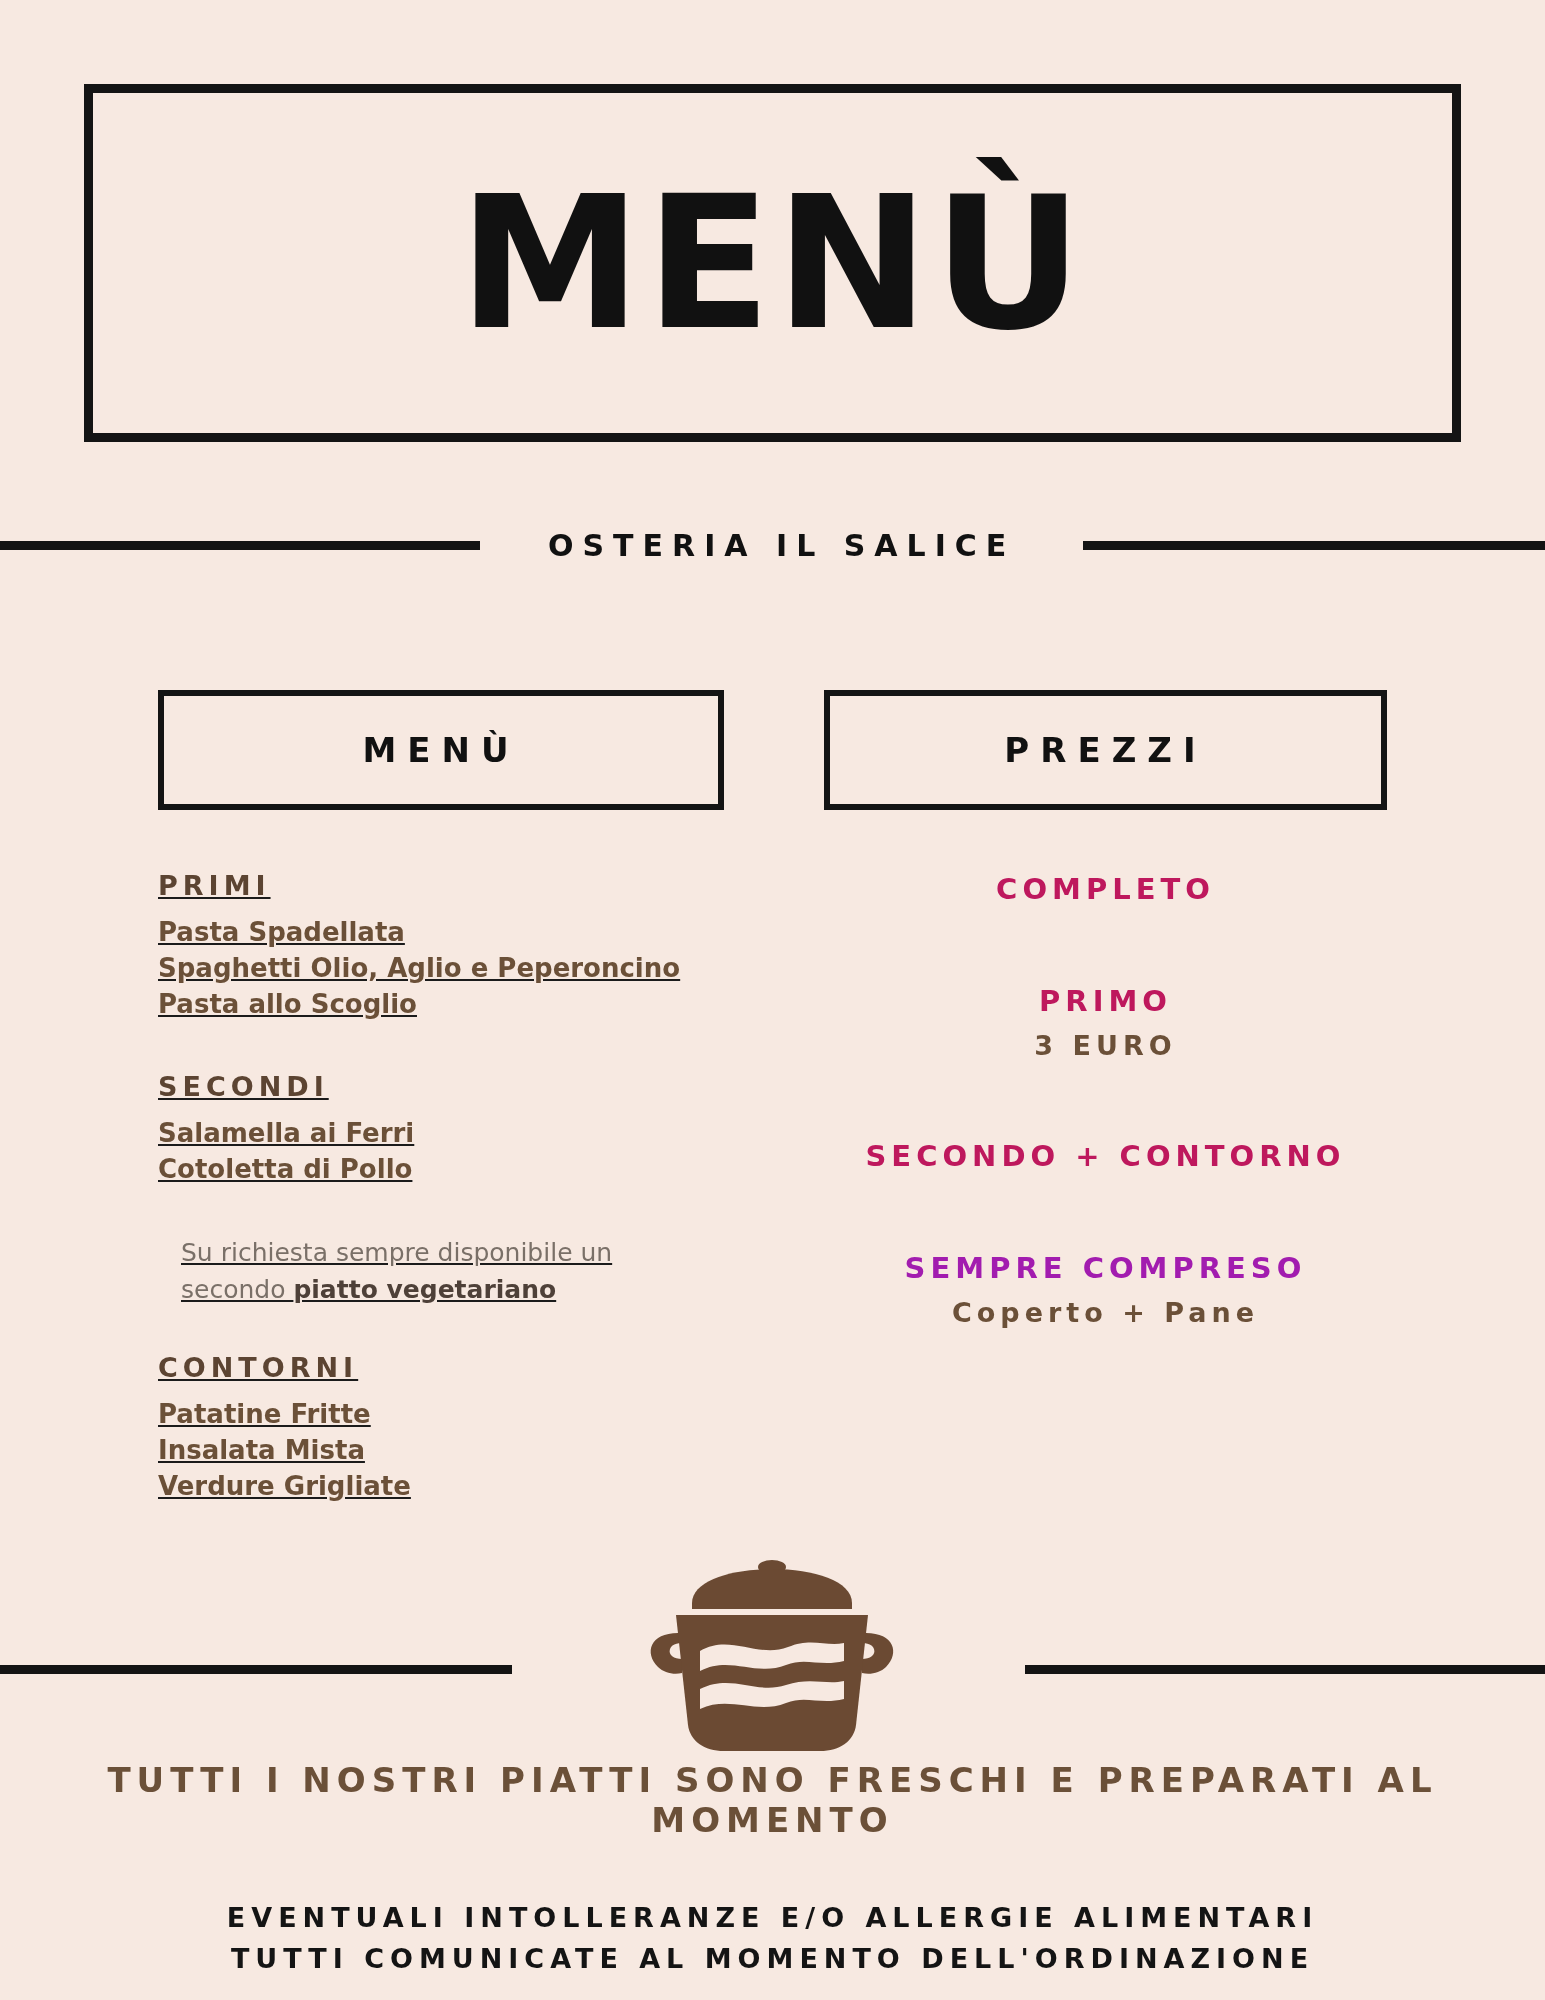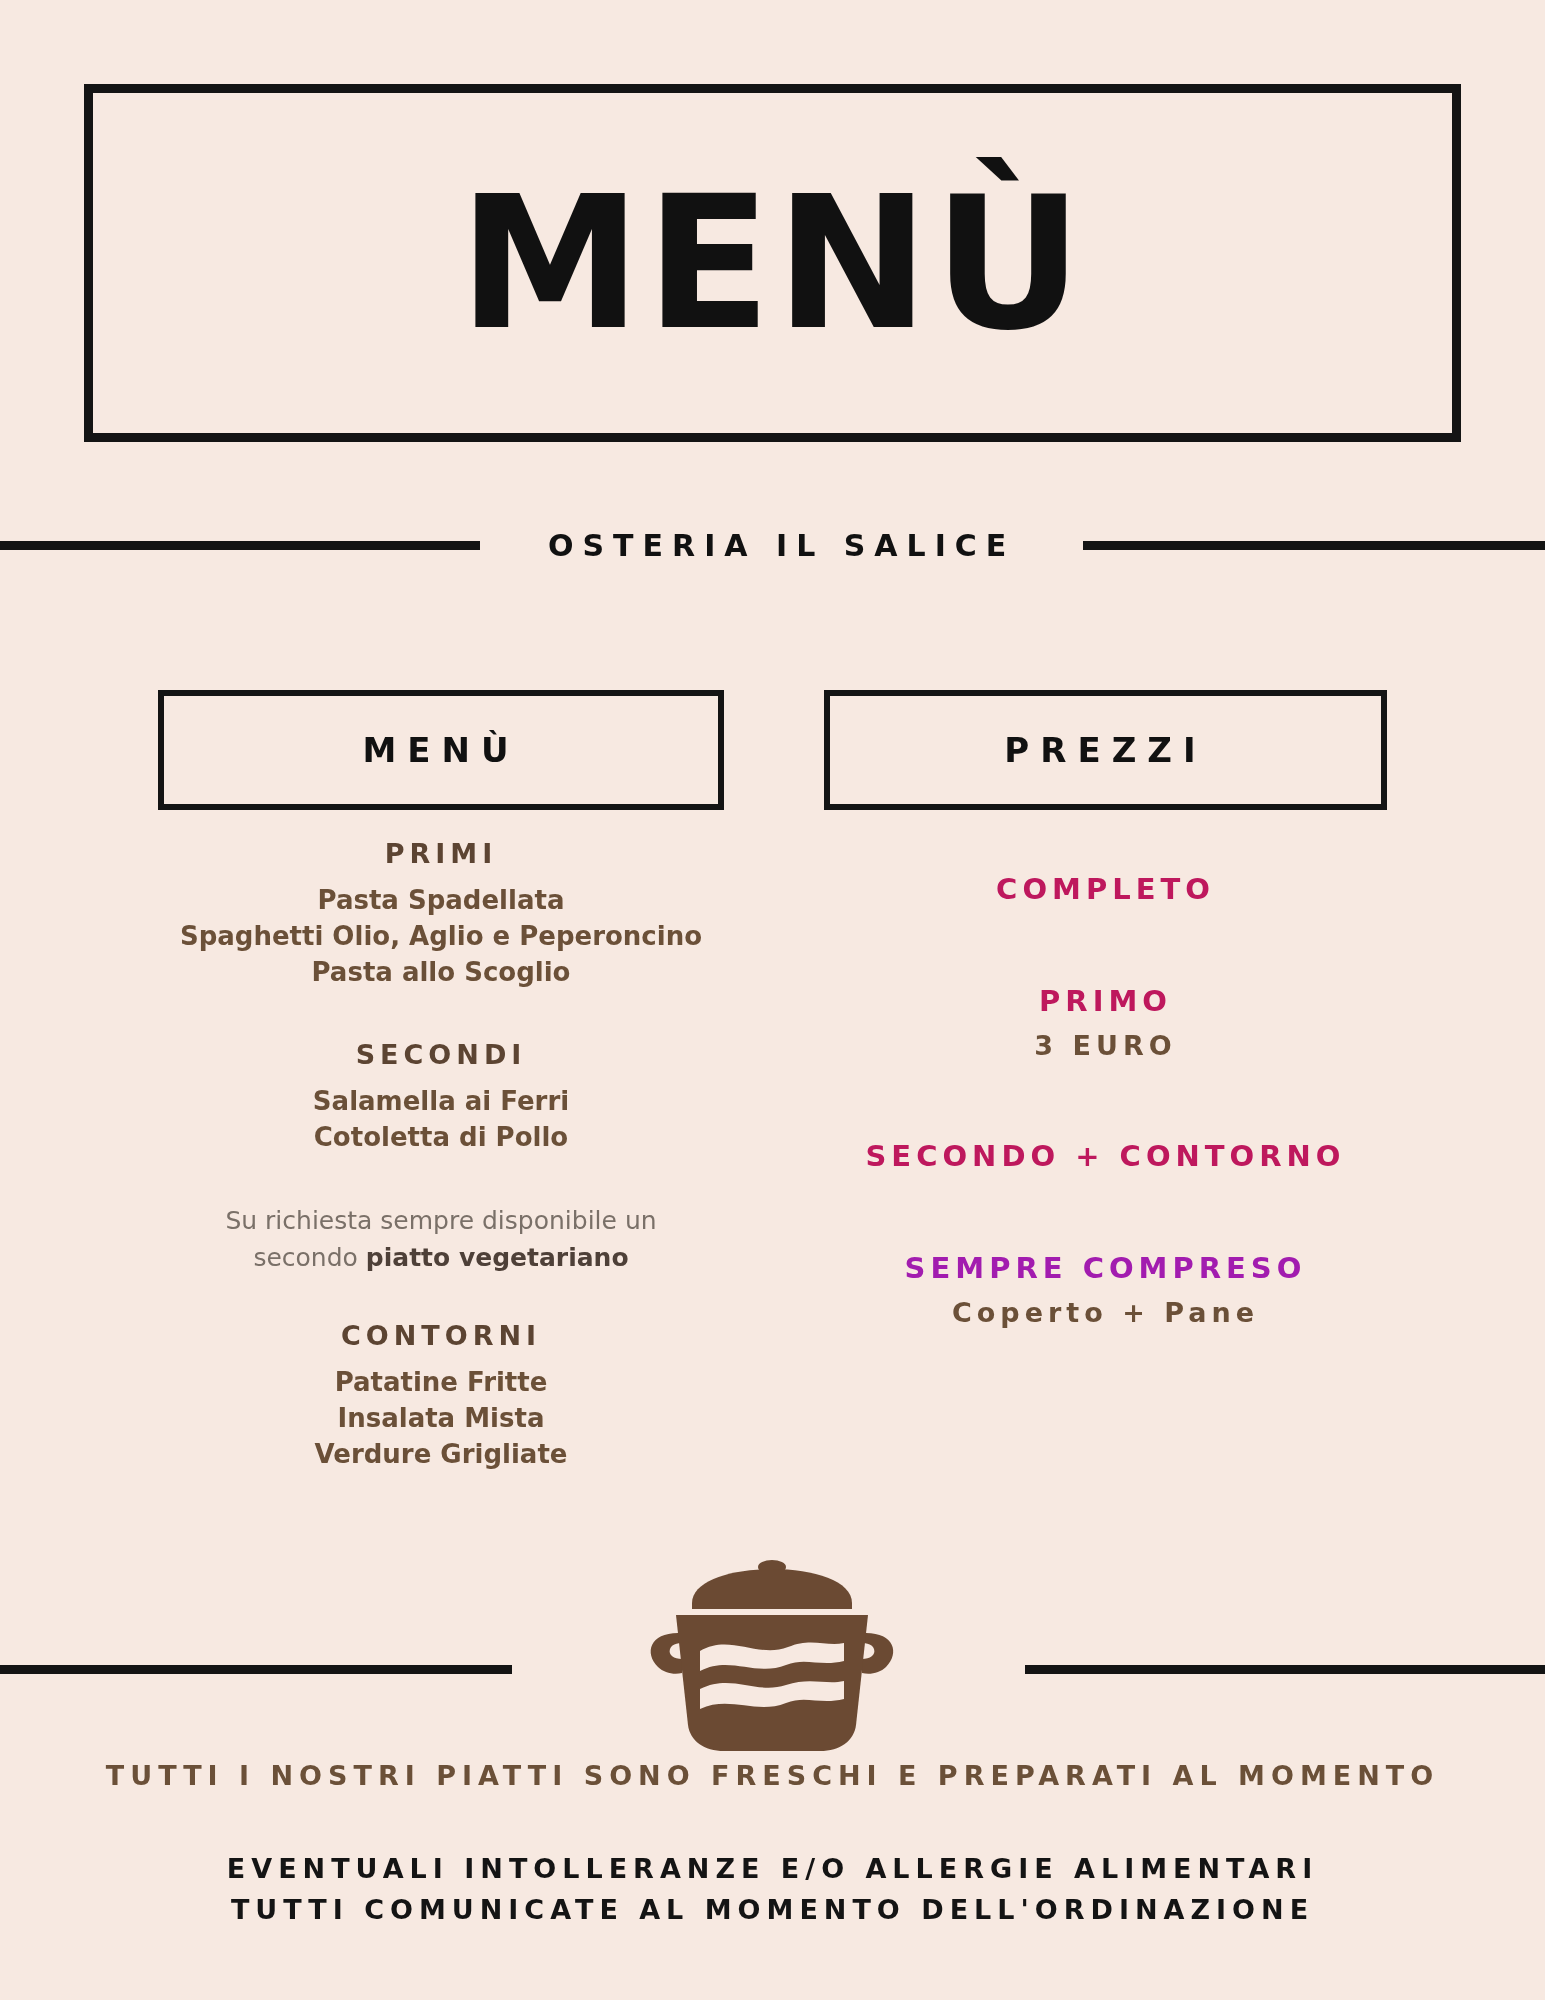--- a/index.html
+++ b/index.html
@@ -105,22 +105,23 @@
   .col-header-text {
     font-family: "DejaVu Sans", sans-serif;
     font-weight: bold;
     font-size: 34px;
     letter-spacing: 11px;
     color: #111111;
   }
 
   
   .menu-body {
-    margin-top: 28px;
-    text-align: center;
+    margin-top: 60px;
+    text-align: left;
+    text-decoration: underline;
   }
   .section {
     margin-bottom: 48px;
   }
   .section-title {
     font-family: "DejaVu Sans", sans-serif;
     font-weight: bold;
     font-size: 27px;
     letter-spacing: 5px;
     color: #5c4432;
@@ -202,21 +203,21 @@
   .footer {
     position: absolute;
     left: 0;
     top: 1760px;
     width: 1545px;
     text-align: center;
   }
   .footer-line1 {
     font-family: "DejaVu Sans", sans-serif;
     font-weight: bold;
-    font-size: 27px;
+    font-size: 34px;
     letter-spacing: 6px;
     color: #6b5038;
     margin-bottom: 58px;
   }
   .footer-line2 {
     font-family: "DejaVu Sans", sans-serif;
     font-weight: bold;
     font-size: 27px;
     letter-spacing: 6px;
     color: #141414;

